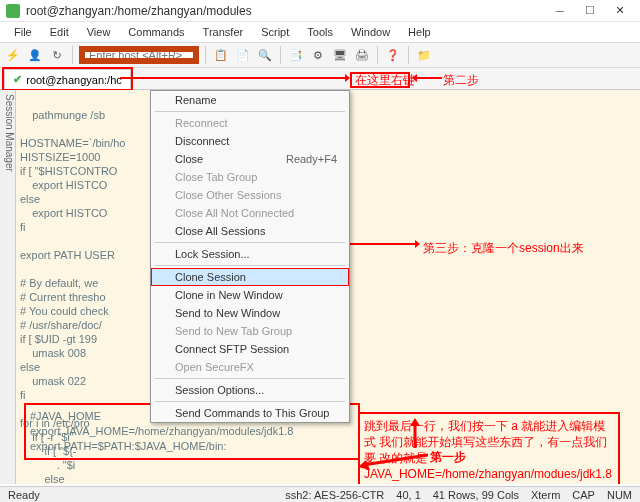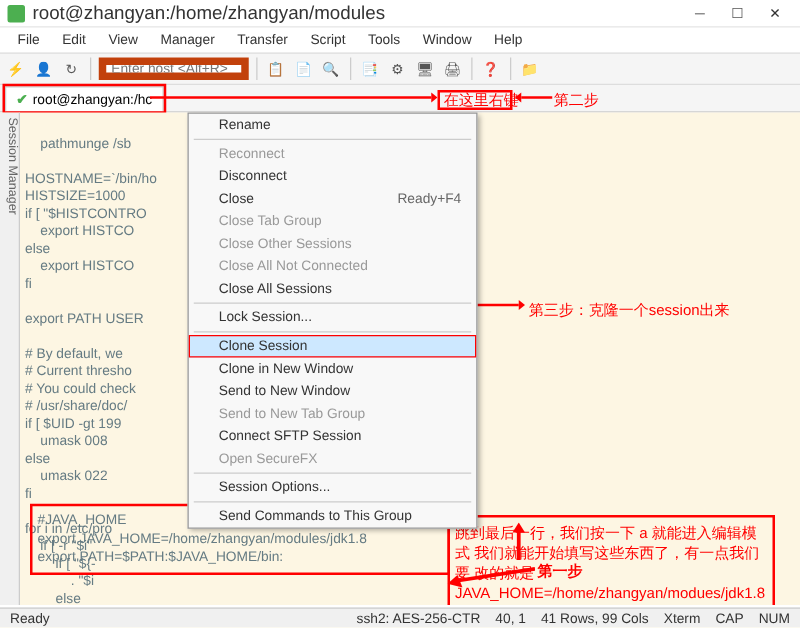--- a/index.html
+++ b/index.html
@@ -1,37 +1,37 @@
 <!DOCTYPE html>
 <html><head>
 <meta charset="utf-8">
 <style>
 * { margin: 0; padding: 0; box-sizing: border-box; font-family: "Segoe UI", Tahoma, sans-serif; font-size: 11px; }
 body { width: 640px; height: 502px; background: #fff; overflow: hidden; position: relative; }
 .titlebar { height: 22px; background: #fff; display: flex; align-items: center; padding: 0 6px; border-bottom: 1px solid #e5e5e5; }
 .titlebar .icon { width: 14px; height: 14px; background: #4caf50; border-radius: 2px; margin-right: 6px; }
-.titlebar .title { flex: 1; font-size: 15px; color: #333; }
+.titlebar .title { flex: 1; font-size: 12px; color: #333; }
 .win-controls { display: flex; gap: 2px; }
 .win-btn { width: 28px; height: 18px; display: flex; align-items: center; justify-content: center; color: #555; }
 .win-btn.close { color: #333; }
 .menubar { height: 20px; display: flex; align-items: center; padding: 0 6px; gap: 2px; }
 .menubar span { padding: 2px 8px; color: #333; }
 .toolbar { height: 26px; background: #f5f5f5; border-top: 1px solid #ddd; border-bottom: 1px solid #ddd; display: flex; align-items: center; padding: 0 4px; gap: 4px; }
 .tb-btn { width: 18px; height: 18px; display: flex; align-items: center; justify-content: center; color: #555; }
 .tb-sep { width: 1px; height: 18px; background: #ccc; margin: 0 2px; }
 .tb-input { height: 18px; width: 120px; border: 6px solid #c2410c; padding: 0 4px; font-size: 11px; color: #999; }
 .tabbar { height: 22px; background: #f5f5f5; border-bottom: 1px solid #ccc; display: flex; align-items: flex-end; padding-left: 4px; }
 .tab { height: 20px; padding: 2px 8px; background: #fff; border: 1px solid #ccc; border-bottom: none; margin-right: 2px; display: flex; align-items: center; gap: 4px; font-size: 11px; }
 .tab.active { background: #fff; }
 .tab-check { color: #4caf50; font-weight: bold; }
 .tab.boxed { outline: 2px solid red; }
 .content { position: relative; height: 394px; background: #fdf6e3; font-family: "Courier New", monospace; font-size: 11px; color: #555; overflow: hidden; }
 .sidebar-left { position: absolute; left: 0; top: 0; width: 16px; height: 100%; background: #f0f0f0; border-right: 1px solid #ccc; writing-mode: vertical-rl; text-orientation: mixed; font-size: 10px; color: #666; padding-top: 4px; text-align: left;}
 .terminal { position: absolute; left: 20px; top: 4px; right: 8px; line-height: 14px; white-space: pre; color: #657b83; }
-.context-menu { position: absolute; left: 150px; top: 90px; width: 232px; background: #f8f8f8; border: 1px solid #969696; box-shadow: 2px 2px 4px rgba(0,0,0,0.3); z-index: 100; }
+.context-menu { position: absolute; left: 150px; top: 90px; width: 200px; background: #f8f8f8; border: 1px solid #969696; box-shadow: 2px 2px 4px rgba(0,0,0,0.3); z-index: 100; }
 .cm-item { padding: 3px 12px 3px 24px; font-size: 11px; color: #333; display: flex; justify-content: space-between; }
 .cm-item.disabled { color: #999; }
 .cm-item.highlight { background: #cde8ff; outline: 1px solid #ff0000; outline-offset: -1px; }
 .cm-sep { height: 1px; background: #ccc; margin: 2px 4px; }
 .cm-shortcut { color: #666; }
 .annot { position: absolute; color: red; font-size: 12px; font-family: "SimSun", sans-serif; z-index: 50; }
 .annot-box { border: 2px solid red; position: absolute; z-index: 40; }
 .red-arrow { position: absolute; z-index: 45; }
 .statusbar { position: absolute; bottom: 0; left: 0; right: 0; height: 16px; background: #f0f0f0; border-top: 1px solid #ccc; display: flex; align-items: center; font-size: 11px; color: #333; padding: 0 8px; }
 .statusbar .sb-item { margin-right: 12px; }
@@ -49,21 +49,21 @@
     <div class="win-btn">─</div>
     <div class="win-btn">☐</div>
     <div class="win-btn close">✕</div>
   </div>
 </div>
 
 <div class="menubar">
   <span>File</span>
   <span>Edit</span>
   <span>View</span>
-  <span>Manager</span>
+  <span>Commands</span>
   <span>Transfer</span>
   <span>Script</span>
   <span>Tools</span>
   <span>Window</span>
   <span>Help</span>
 </div>
 
 <div class="toolbar">
   <div class="tb-btn">⚡</div>
   <div class="tb-btn">👤</div>

